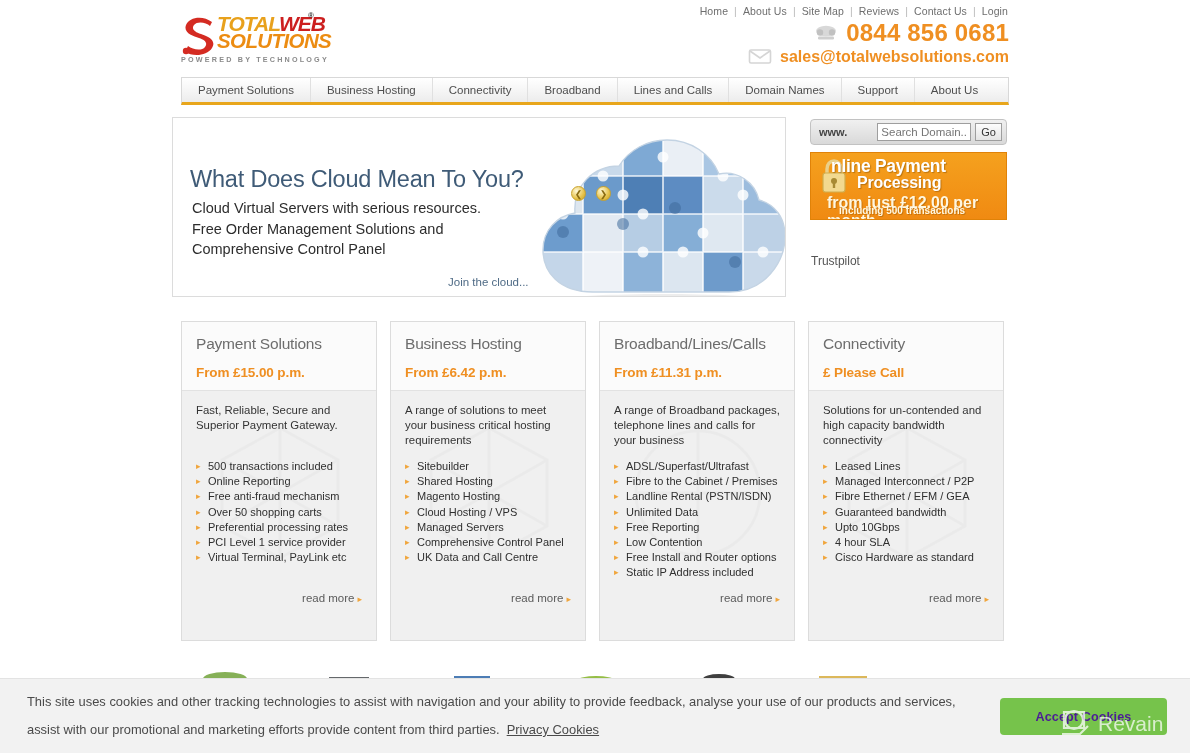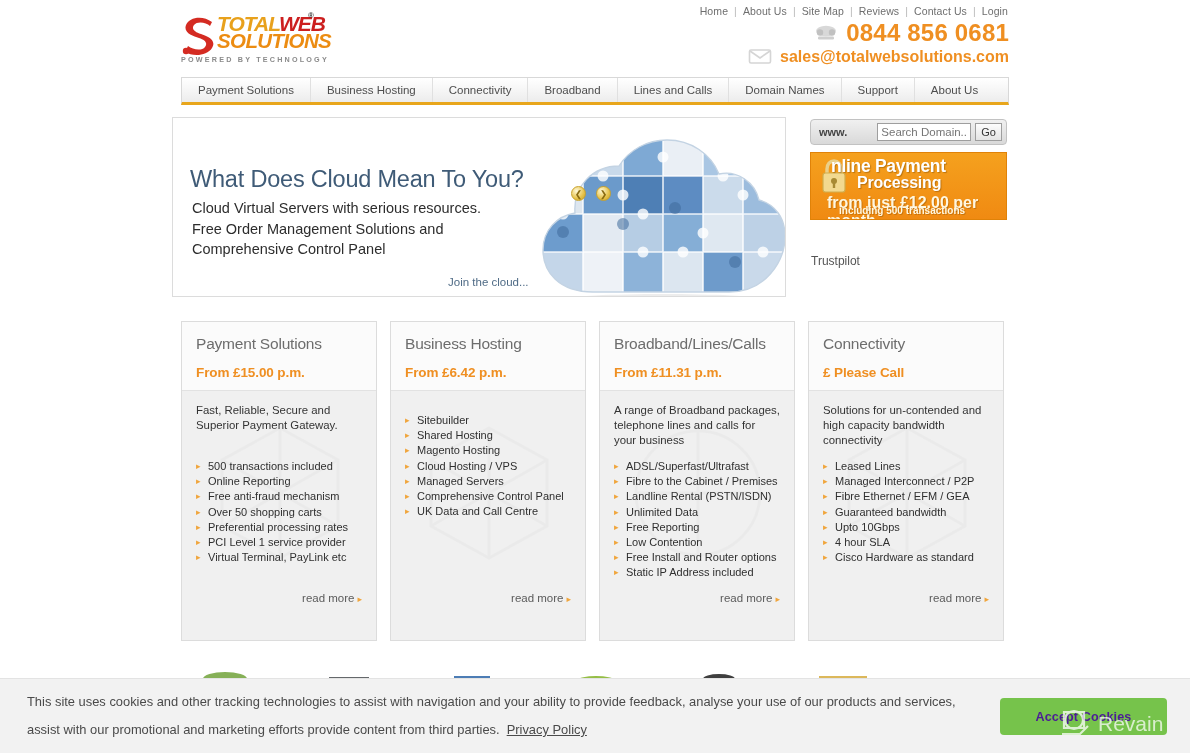--- a/index.html
+++ b/index.html
@@ -488,20 +488,21 @@
         <g fill="none" stroke="#e6e6e6" stroke-width="3">
           <path d="M82 20 L140 52 V118 L82 150 L24 118 V52 Z"></path>
           <path d="M82 20 V150 M24 52 L140 118 M140 52 L24 118"></path>
         </g>
       </svg>
       <div class="card-head">
         <div class="card-title">Business Hosting</div>
         <div class="card-price">From £6.42 p.m.</div>
       </div>
       <div class="card-body">
+        <div class="card-desc">A range of solutions to meet your business critical hosting requirements</div>
         <ul class="card-list">
           <li>Sitebuilder</li>
           <li>Shared Hosting</li>
           <li>Magento Hosting</li>
           <li>Cloud Hosting / VPS</li>
           <li>Managed Servers</li>
           <li>Comprehensive Control Panel</li>
           <li>UK Data and Call Centre</li>
         </ul>
       </div>
@@ -588,21 +589,21 @@
     <svg class="plogo" width="60" height="26" viewBox="0 0 60 26">
       <rect x="6" y="19" width="48" height="6" fill="#d9b14a"></rect>
     </svg>
     <svg class="plogo" width="60" height="26" viewBox="0 0 60 26">
       <rect x="20" y="21" width="20" height="4" fill="#4a4a4a"></rect>
     </svg>
   </div>
 
   <div class="cookiebar">
     <div class="cookie-text">
-      <span>This site uses cookies and other tracking technologies to assist with navigation and your ability to provide feedback, analyse your use of our products and services, assist with our promotional and marketing efforts provide content from third parties.</span><span class="pp">Privacy Policy</span>
+      <span>This site uses cookies and other tracking technologies to assist with navigation and your ability to provide feedback, analyse your use of our products and services, assist with our promotional and marketing efforts provide content from third parties.</span><span class="pp">Privacy Cookies</span>
     </div>
     <button class="accept-btn">Accept Cookies</button>
   </div>
 
   <svg class="revain-wm" viewBox="0 0 132 42">
     <g fill="none" stroke="#ffffff" stroke-width="2.2" opacity=".75">
       <path d="M6 6 H26 V22 H6 Z"></path>
       <path d="M4 28 L22 28 L30 20"></path>
       <circle cx="16" cy="14" r="9"></circle>
     </g>

